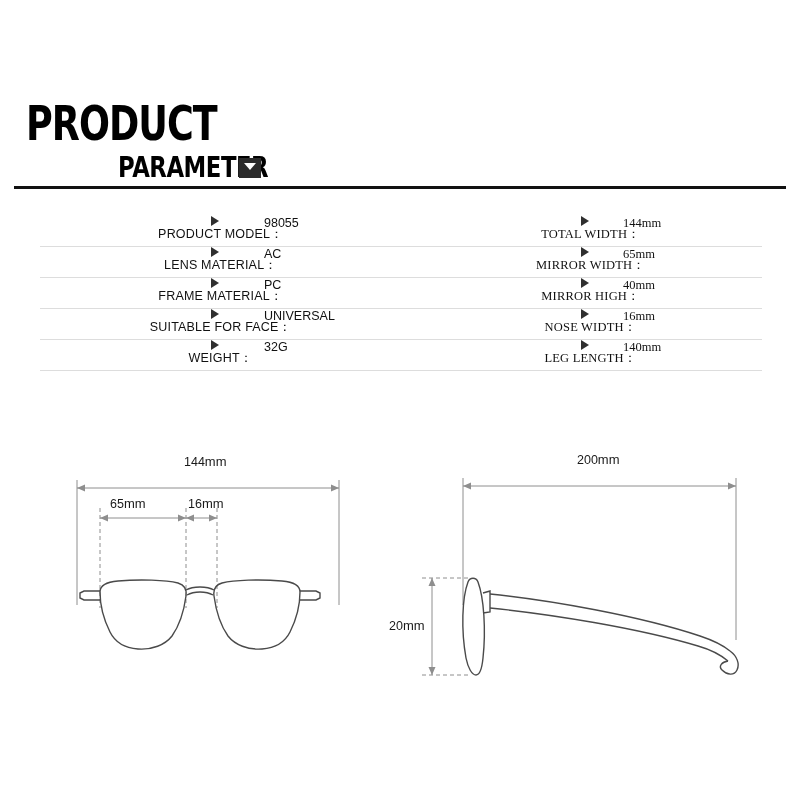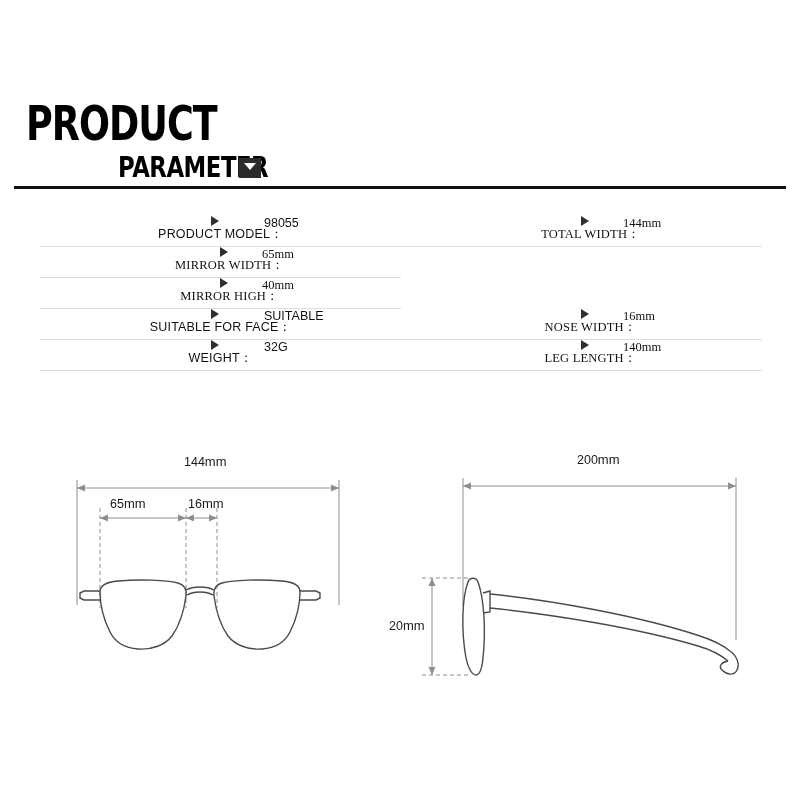--- a/index.html
+++ b/index.html
@@ -157,40 +157,50 @@
       <span class="spec-value">98055</span>
     </div>
     <div class="spec-col right">
       <span class="bullet"></span>
       <span class="spec-label">TOTAL WIDTH：</span>
       <span class="spec-value">144mm</span>
     </div>
   </div>
 
   <div class="spec-row">
+    <div class="spec-col left">
+      <span class="bullet"></span>
+      <span class="spec-label">LENS MATERIAL：</span>
+      <span class="spec-value">AC</span>
+    </div>
     <div class="spec-col right">
       <span class="bullet"></span>
       <span class="spec-label">MIRROR WIDTH：</span>
       <span class="spec-value">65mm</span>
     </div>
   </div>
 
   <div class="spec-row">
+    <div class="spec-col left">
+      <span class="bullet"></span>
+      <span class="spec-label">FRAME MATERIAL：</span>
+      <span class="spec-value">PC</span>
+    </div>
     <div class="spec-col right">
       <span class="bullet"></span>
       <span class="spec-label">MIRROR HIGH：</span>
       <span class="spec-value">40mm</span>
     </div>
   </div>
 
   <div class="spec-row">
     <div class="spec-col left">
       <span class="bullet"></span>
       <span class="spec-label">SUITABLE FOR FACE：</span>
-      <span class="spec-value">SUITABLE</span>
+      <span class="spec-value">UNIVERSAL</span>
     </div>
     <div class="spec-col right">
       <span class="bullet"></span>
       <span class="spec-label">NOSE WIDTH：</span>
       <span class="spec-value">16mm</span>
     </div>
   </div>
 
   <div class="spec-row">
     <div class="spec-col left">

